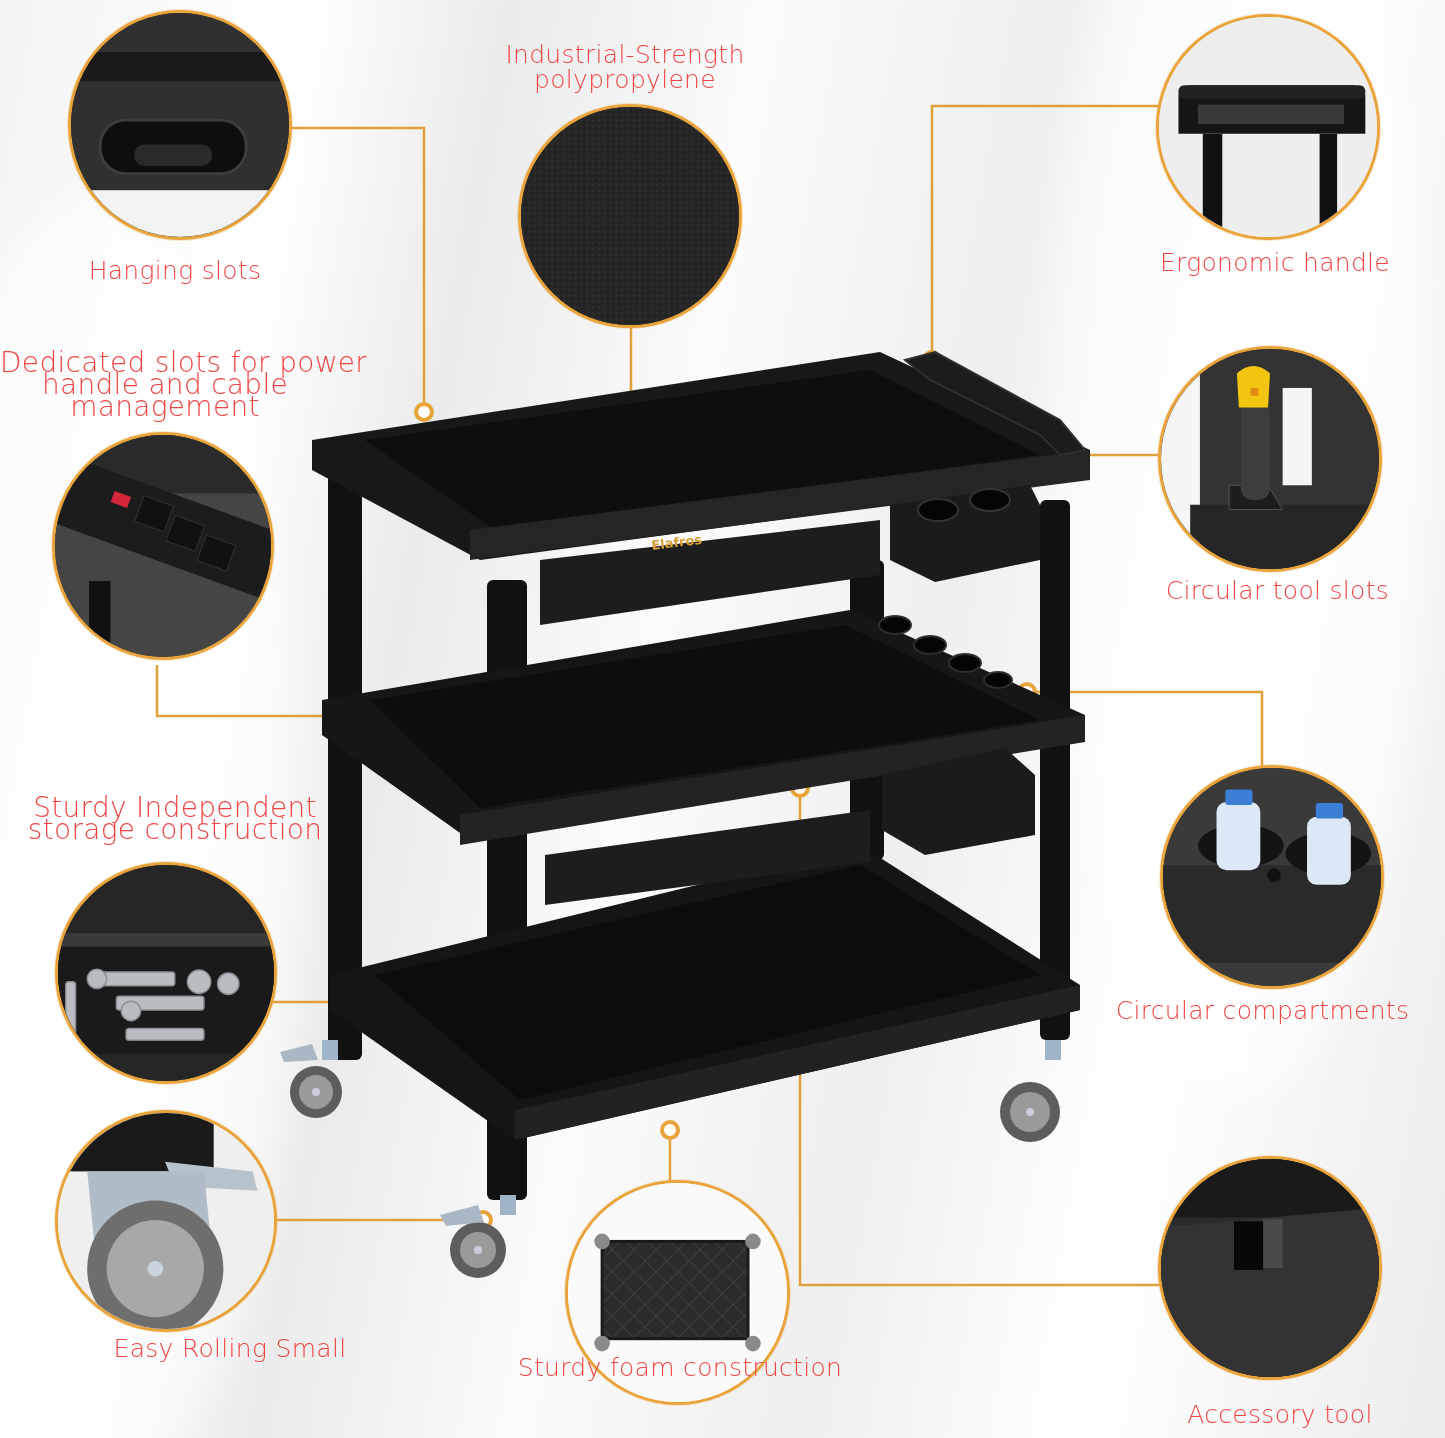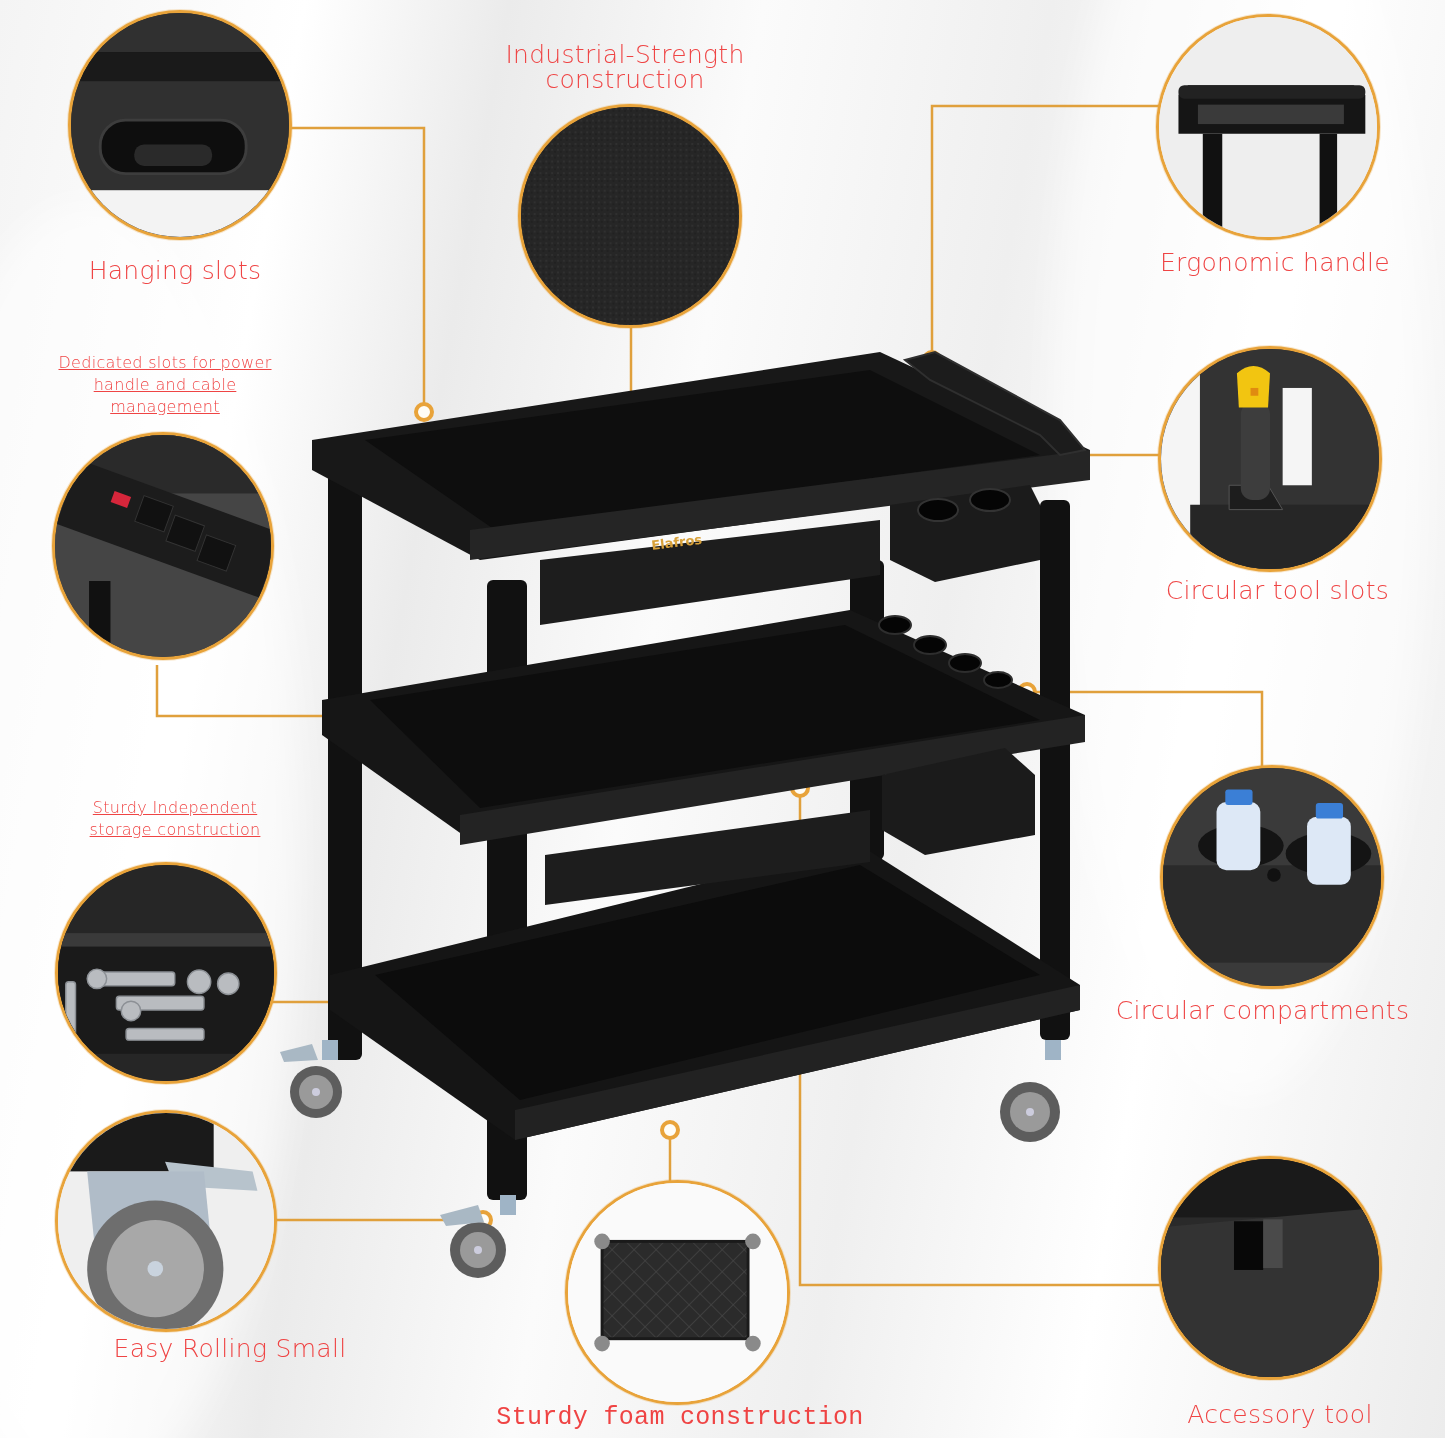--- a/index.html
+++ b/index.html
@@ -7,21 +7,21 @@
     width:1445px; height:1438px; position:relative; overflow:hidden;
     background: linear-gradient(100deg, #f4f4f4 0%, #ffffff 18%, #ebebeb 30%, #fbfbfb 45%, #efefef 62%, #ffffff 78%, #ececec 100%);
     font-family: "DejaVu Sans", sans-serif;
     color:#1a1a1a;
   }
   .drape { position:absolute; border-radius:50%; background:rgba(255,255,255,0.55); filter: blur(18px); }
   .label {
     position:absolute; text-align:center; font-size:25px; line-height:25px;
     font-weight:300; letter-spacing:0.3px; color:#ef4444; white-space:nowrap;
   }
-  .label.small { font-size:16px; line-height:22px;text-decoration:underline; }
+  .label.small { font-size:28px; line-height:22px; }
   .bubble {
     position:absolute; border-radius:50%; border:3px solid #e8a33a;
     overflow:hidden; box-sizing:border-box; background:#2b2b2b;
     box-shadow: 0 0 0 1px rgba(232,163,58,0.25);
   }
   .bubble svg { width:100%; height:100%; display:block; }
   #leaders { position:absolute; left:0; top:0; width:1445px; height:1438px; pointer-events:none; }
   #cart { position:absolute; left:270px; top:340px; width:840px; height:980px; }
 </style>
 </head>
@@ -122,21 +122,21 @@
     <rect y="40" width="224" height="30" fill="#1a1a1a"></rect>
     <rect y="182" width="224" height="48" fill="#f3f3f3"></rect>
     <rect x="30" y="110" width="150" height="55" rx="26" fill="#0e0e0e" stroke="#3d3d3d" stroke-width="3"></rect>
     <rect x="65" y="135" width="80" height="22" rx="10" fill="#2a2a2a"></rect>
   </svg>
 </div>
 <div class="label" style="left:70px;top:258px;width:210px;">Hanging slots</div>
 
 <div class="label" style="left:470px;top:42px;width:310px;">
   <div>Industrial-Strength</div>
-  <div>construction</div>
+  <div>polypropylene</div>
 </div>
 <div class="bubble" style="left:518px;top:104px;width:224px;height:224px;">
   <svg viewBox="0 0 224 224">
     <defs>
       <pattern id="grain" width="6" height="6" patternUnits="userSpaceOnUse">
         <rect width="6" height="6" fill="#262626"></rect>
           <circle cx="2" cy="2" r="1" fill="#333"></circle>
           <circle cx="5" cy="4" r="0.8" fill="#1a1a1a"></circle>
       </pattern>
     </defs>
@@ -255,21 +255,21 @@
     </defs>
     <rect x="35" y="60" width="150" height="100" fill="url(#diam)" stroke="#1a1a1a" stroke-width="3"></rect>
     <g fill="#8a8a8a">
         <circle cx="35" cy="60" r="8"></circle>
         <circle cx="190" cy="60" r="8"></circle>
         <circle cx="35" cy="165" r="8"></circle>
         <circle cx="190" cy="165" r="8"></circle>
       </g>
   </svg>
 </div>
-<div class="label" style="left:490px;top:1405px;width:380px;font-family:Liberation Mono, monospace;">Sturdy foam construction</div>
+<div class="label" style="left:490px;top:1355px;width:380px;">Sturdy foam construction</div>
 
 <div class="bubble" style="left:1158px;top:1156px;width:224px;height:224px;">
   <svg viewBox="0 0 224 224">
     <rect width="224" height="224" fill="#2a2a2a"></rect>
     <rect width="224" height="60" fill="#1a1a1a"></rect>
     <path d="M0 70 L224 50 L224 224 L0 224 Z" fill="#333"></path>
     <rect x="75" y="64" width="30" height="50" fill="#080808"></rect>
     <rect x="105" y="62" width="20" height="50" fill="#4a4a4a"></rect>
   </svg>
 </div>

